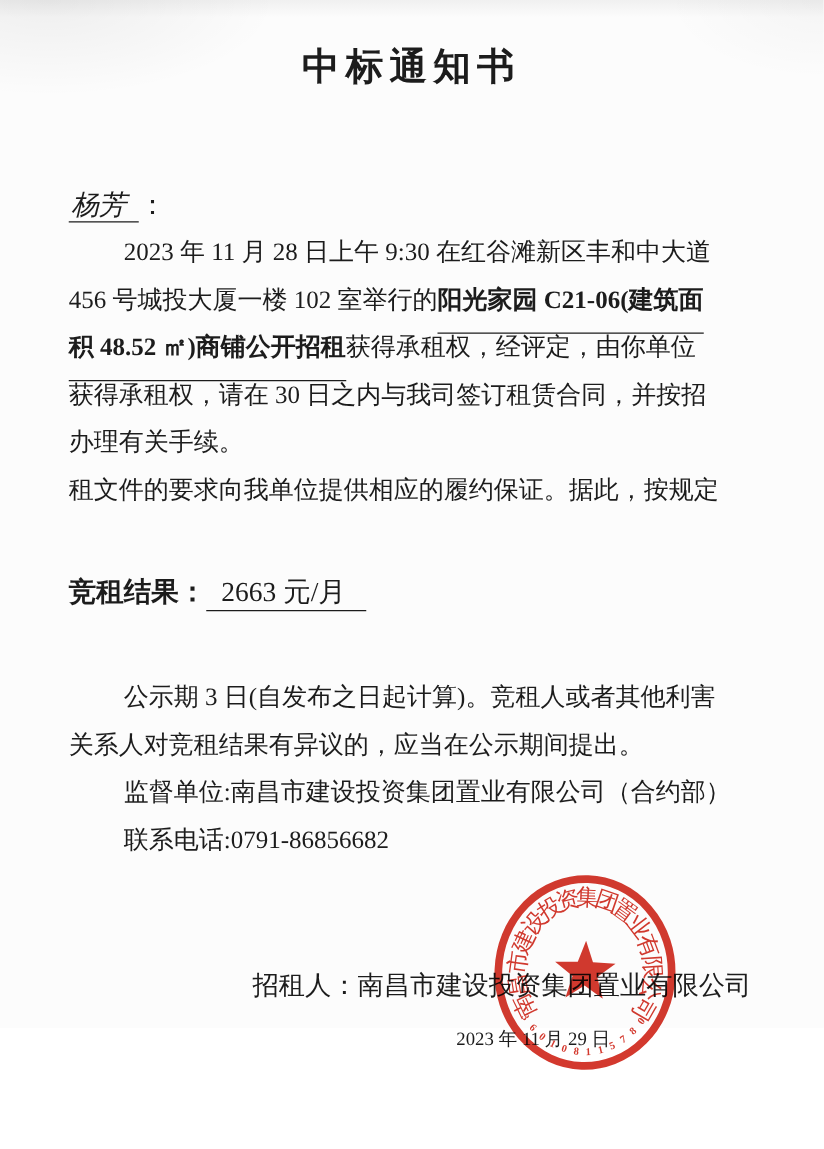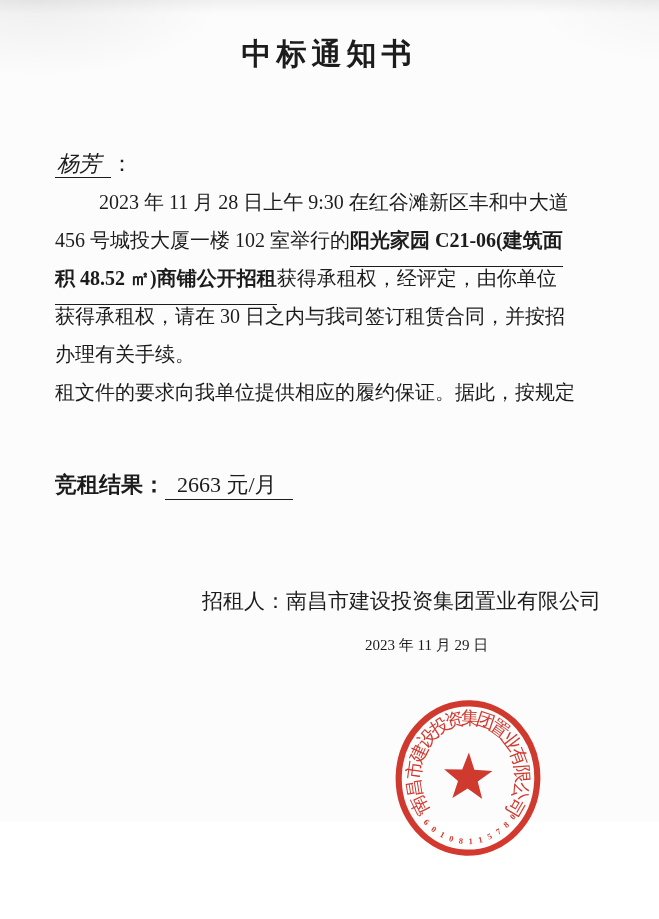--- a/index.html
+++ b/index.html
@@ -45,21 +45,21 @@
     line-height: 38px;
     white-space: nowrap;
   }
   .line.indent { padding-left: 44px; }
   .seg-u {
     border-bottom: 1.6px solid #1c1c1c;
     padding-bottom: 15px;
   }
   .seg-b { font-weight: bold; }
   .result-line {
-    margin-top: 55px;
+    margin-top: 44px;
     font-size: 22px;
     line-height: 38px;
     font-family: Liberation Serif, serif;
   }
   .result-label { font-weight: bold; }
   .result-value {
     border-bottom: 1.6px solid #1c1c1c;
     padding: 0 16px 2px 12px;
   }
   .notice-block { margin-top: 46px; }
@@ -107,20 +107,26 @@
       <div class="line"><span class="seg-u seg-b">积 48.52 ㎡)商铺公开招租</span><span class="">获得承租权，经评定，由你单位</span></div>
       <div class="line"><span class="">获得承租权，请在 30 日之内与我司签订租赁合同，并按招</span></div>
       <div class="line"><span class="">办理有关手续。</span></div>
       <div class="line"><span class="">租文件的要求向我单位提供相应的履约保证。据此，按规定</span></div>
     </div>
 
   <div class="result-line">
     <span class="result-label">竞租结果：</span><span class="result-value">2663 元/月</span>
   </div>
 
+  <div class="notice-block" id="notice-block">
+      <div class="line indent">公示期 3 日(自发布之日起计算)。竞租人或者其他利害</div>
+      <div class="line">关系人对竞租结果有异议的，应当在公示期间提出。</div>
+      <div class="line indent">监督单位:南昌市建设投资集团置业有限公司（合约部）</div>
+      <div class="line indent">联系电话:0791-86856682</div>
+    </div>
 
   <div class="signer-line">招租人：南昌市建设投资集团置业有限公司</div>
 
   <div class="date-line">2023 年 11 月 29 日</div>
 
   <div class="seal">
     <svg viewBox="0 0 200 212" xmlns="http://www.w3.org/2000/svg">
       <ellipse cx="100" cy="106" rx="90" ry="97" fill="none" stroke-width="8" stroke="#d0281c"></ellipse>
       <polygon points="100,73 107.9,95.1 131.4,95.8 112.8,110.2 119.4,132.7 100,119.5 80.6,132.7 87.2,110.2 68.6,95.8 92.1,95.1" fill="#d0281c"></polygon>
       <g id="seal-company">

